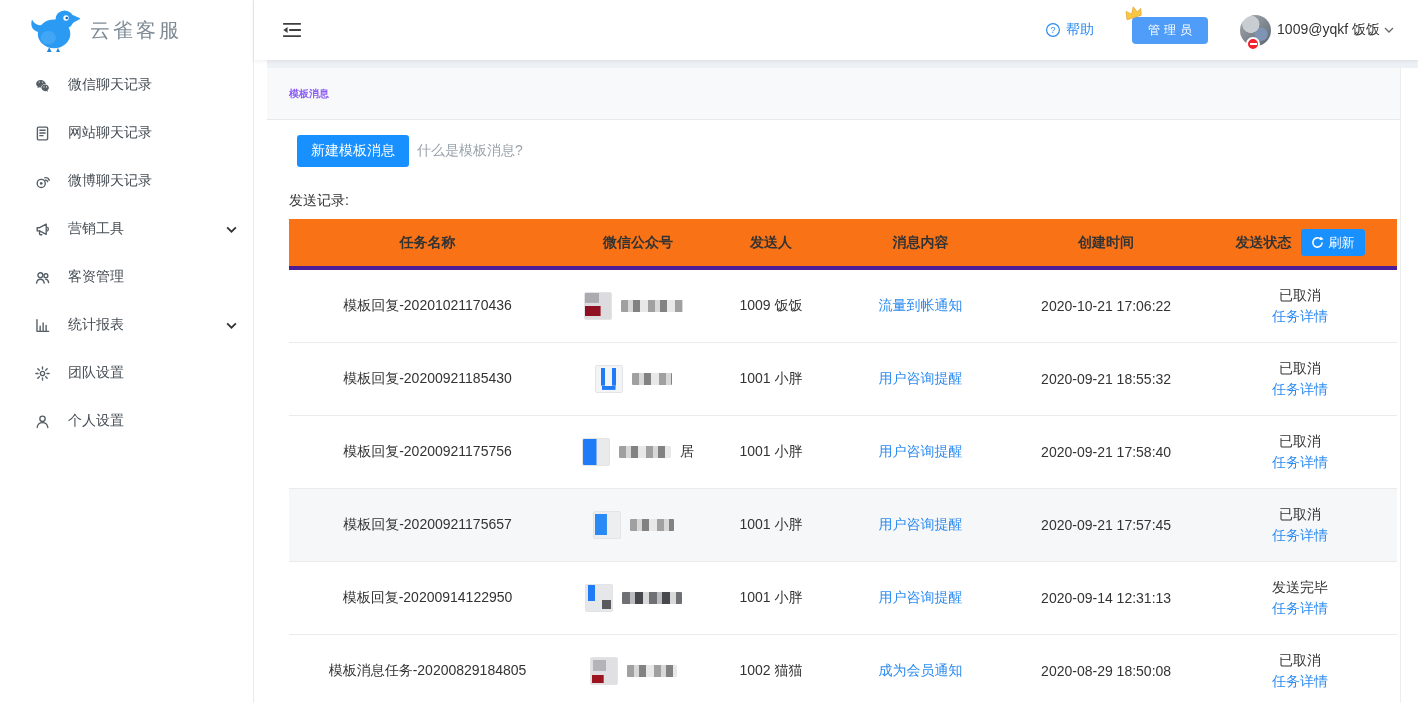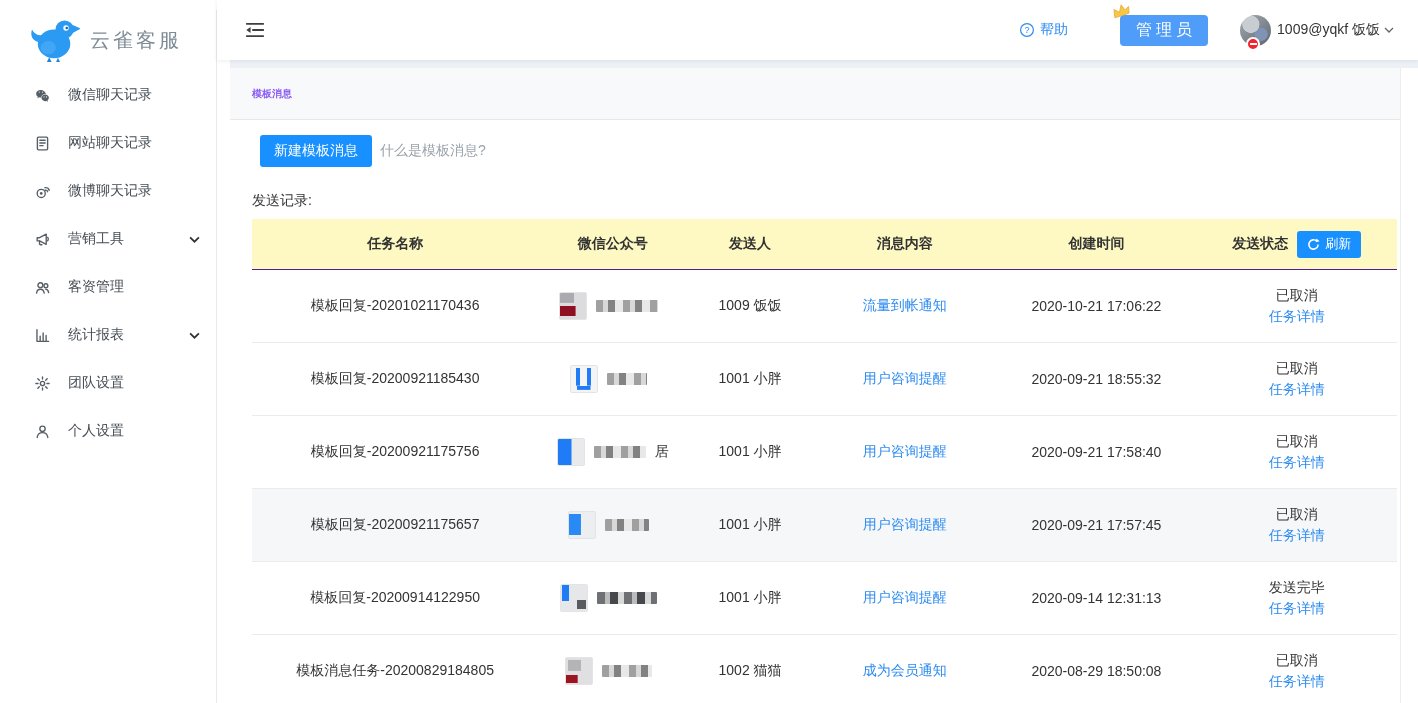--- a/index.html
+++ b/index.html
@@ -1,40 +1,40 @@
 <!DOCTYPE html>
 <html><head>
 <meta charset="utf-8">
 <style>
   * { margin:0; padding:0; box-sizing:border-box; }
   html,body { width:1418px; height:703px; overflow:hidden; }
   body { font-family:"Liberation Sans","DejaVu Sans",sans-serif; font-size:14px; color:#333; background:#fff; }
   .app { display:flex; width:1418px; height:703px; }
 
   
-  .sidebar { width:217px; flex-shrink:0; background:#fff; border-right:1px solid #e8eaec;margin-top:10px; }
+  .sidebar { width:254px; flex-shrink:0; background:#fff; border-right:1px solid #e8eaec; }
   .logo { height:60px; display:flex; align-items:center; padding-left:30px; }
   .logo svg { display:block; }
   .logo-text { margin-left:10px; font-size:20px; color:#7e8b95; letter-spacing:3px; font-weight:500; }
   .menu { padding-top:1px; }
   .menu-item { height:48px; display:flex; align-items:center; padding:0 16px 0 33px; cursor:pointer; color:#464d54; }
   .mi-icon { width:18px; height:18px; margin-right:17px; color:#565f66; display:flex; align-items:center; justify-content:center; }
   .mi-icon svg { width:17px; height:17px; }
   .mi-label { font-size:14px; }
   .mi-badge { margin-left:auto; background:#f5222d; color:#fff; font-size:11px; min-width:15px; height:15px; line-height:15px; text-align:center; border-radius:3px; padding:0 2px; font-weight:bold; }
   .mi-chevron { margin-left:auto; color:#333; display:flex; }
 
   
   .right { flex:1; display:flex; flex-direction:column; min-width:0; }
   .topbar { height:60px; background:#fff; display:flex; align-items:center; padding:0 24px 0 28px; box-shadow:0 1px 4px rgba(0,21,41,.08); position:relative; z-index:5; }
   .collapse-btn { width:22px; height:18px; cursor:pointer; display:flex; align-items:center; }
   .topbar-right { margin-left:auto; display:flex; align-items:center; }
   .help { display:flex; align-items:center; color:#2d8cf0; cursor:pointer; }
   .help svg { margin-right:5px; }
-  .admin-badge { position:relative; margin-left:52px; background:#4f9df8; color:#fff; font-size:16px; letter-spacing:4px; padding:5px 12px 5px 16px; border-radius:4px; }
+  .admin-badge { position:relative; margin-left:38px; background:#4f9df8; color:#fff; font-size:12px; letter-spacing:4px; padding:5px 12px 5px 16px; border-radius:4px; }
   .admin-crown { position:absolute; left:-9px; top:-12px; transform:rotate(-18deg); }
   .user-menu { display:flex; align-items:center; margin-left:32px; cursor:pointer; }
   .user-avatar { position:relative; width:31px; height:31px; border-radius:50%;
     background:radial-gradient(circle at 35% 30%, #c8cdd2 0 28%, transparent 30%),
                radial-gradient(circle at 68% 62%, #7f94b5 0 22%, transparent 24%),
                linear-gradient(140deg,#a7abb0 0%, #7d858d 55%, #5d666f 100%); }
   .dnd-badge { position:absolute; left:6px; bottom:-5px; width:14px; height:14px; background:#f5222d; border:2px solid #fff; border-radius:50%; }
   .dnd-badge:after { content:""; position:absolute; left:2px; top:4.5px; width:6.5px; height:1.8px; background:#fff; }
   .user-name { margin-left:6px; color:#333; }
   .user-chevron { margin-left:4px; display:flex; color:#666; }
@@ -45,21 +45,21 @@
   .page-header { height:52px; background:#f8f9fa; border-bottom:1px solid #e8e8e8; display:flex; align-items:center; padding-left:22px; }
   .page-title { font-weight:bold; font-size:10px; color:#8b5cf6; }
   .content { padding:15px 21px 0 22px; }
   .btn-row { display:flex; align-items:center;padding-left:8px; }
   .btn-primary { background:#1890ff; color:#fff; border:none; height:32px; padding:0 14px; font-size:14px; border-radius:3px; cursor:pointer; font-family:inherit; }
   .what-link { margin-left:8px; color:#9aa3ab; cursor:pointer; }
   .records-label { margin-top:25px; color:#333; }
 
   
   .table { margin-top:9px; width:100%; }
-  .thead { display:flex; background:#fef9c3; height:51px; align-items:center; border-bottom:1px solid #4c1d95; font-weight:bold; color:#333; }
+  .thead { display:flex; background:#f97316; height:51px; align-items:center; border-bottom:4px solid #4c1d95; font-weight:bold; color:#333; }
   .trow { display:flex; height:73px; align-items:center; border-bottom:1px solid #ebebeb; background:#fff; }
   .trow.hl { background:#f6f7f9; }
   .cell { display:flex; align-items:center; justify-content:center; text-align:center; }
   .c1 { width:25%; } .c2 { width:13%; } .c3 { width:11%; } .c4 { width:16%; } .c5 { width:17.5%; } .c6 { width:17.5%; }
   .hd-status { display:flex; align-items:center; gap:9px; }
   .btn-refresh { display:inline-flex; align-items:center; gap:5px; background:#1890ff; color:#fff; border:none; height:27px; padding:0 10px; border-radius:3px; font-size:13px; cursor:pointer; font-family:inherit; }
   .wx-wrap { display:flex; align-items:center; gap:9px; }
   .wx-avatar { width:28px; height:28px; border-radius:2px; border:1px solid #e4e4e7; background-repeat:no-repeat; flex-shrink:0; }
   .blur-name { height:12px; border-radius:1px; background:repeating-linear-gradient(90deg,#a0a0a0 0 7px,#d8d8d8 7px 12px,#828282 12px 19px,#e8e8e8 19px 27px); }
   .blur-name.dark { background:repeating-linear-gradient(90deg,#6f7073 0 8px,#bcbcbe 8px 13px,#47484c 13px 21px,#d9d9da 21px 27px); }

